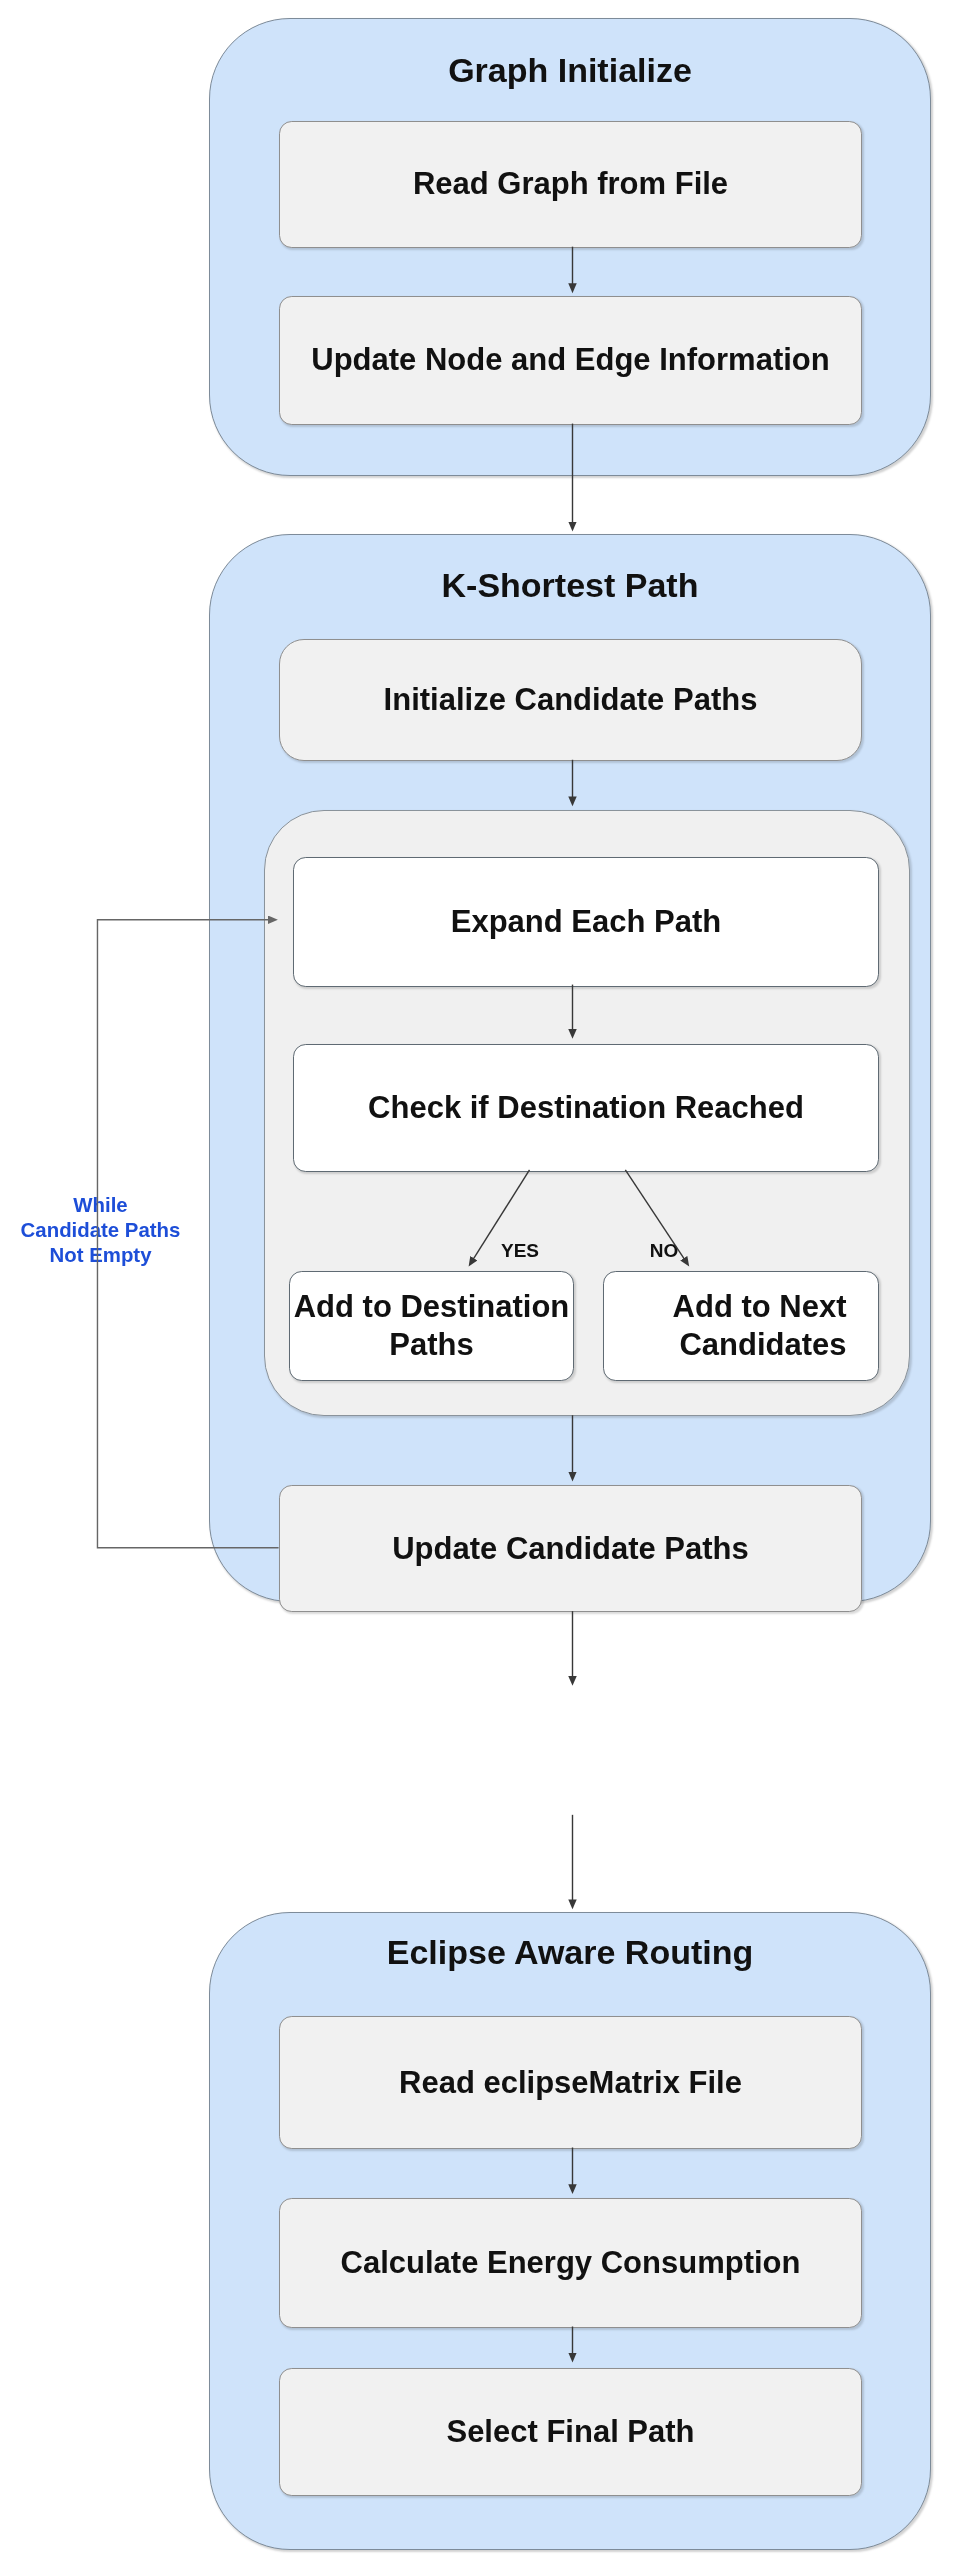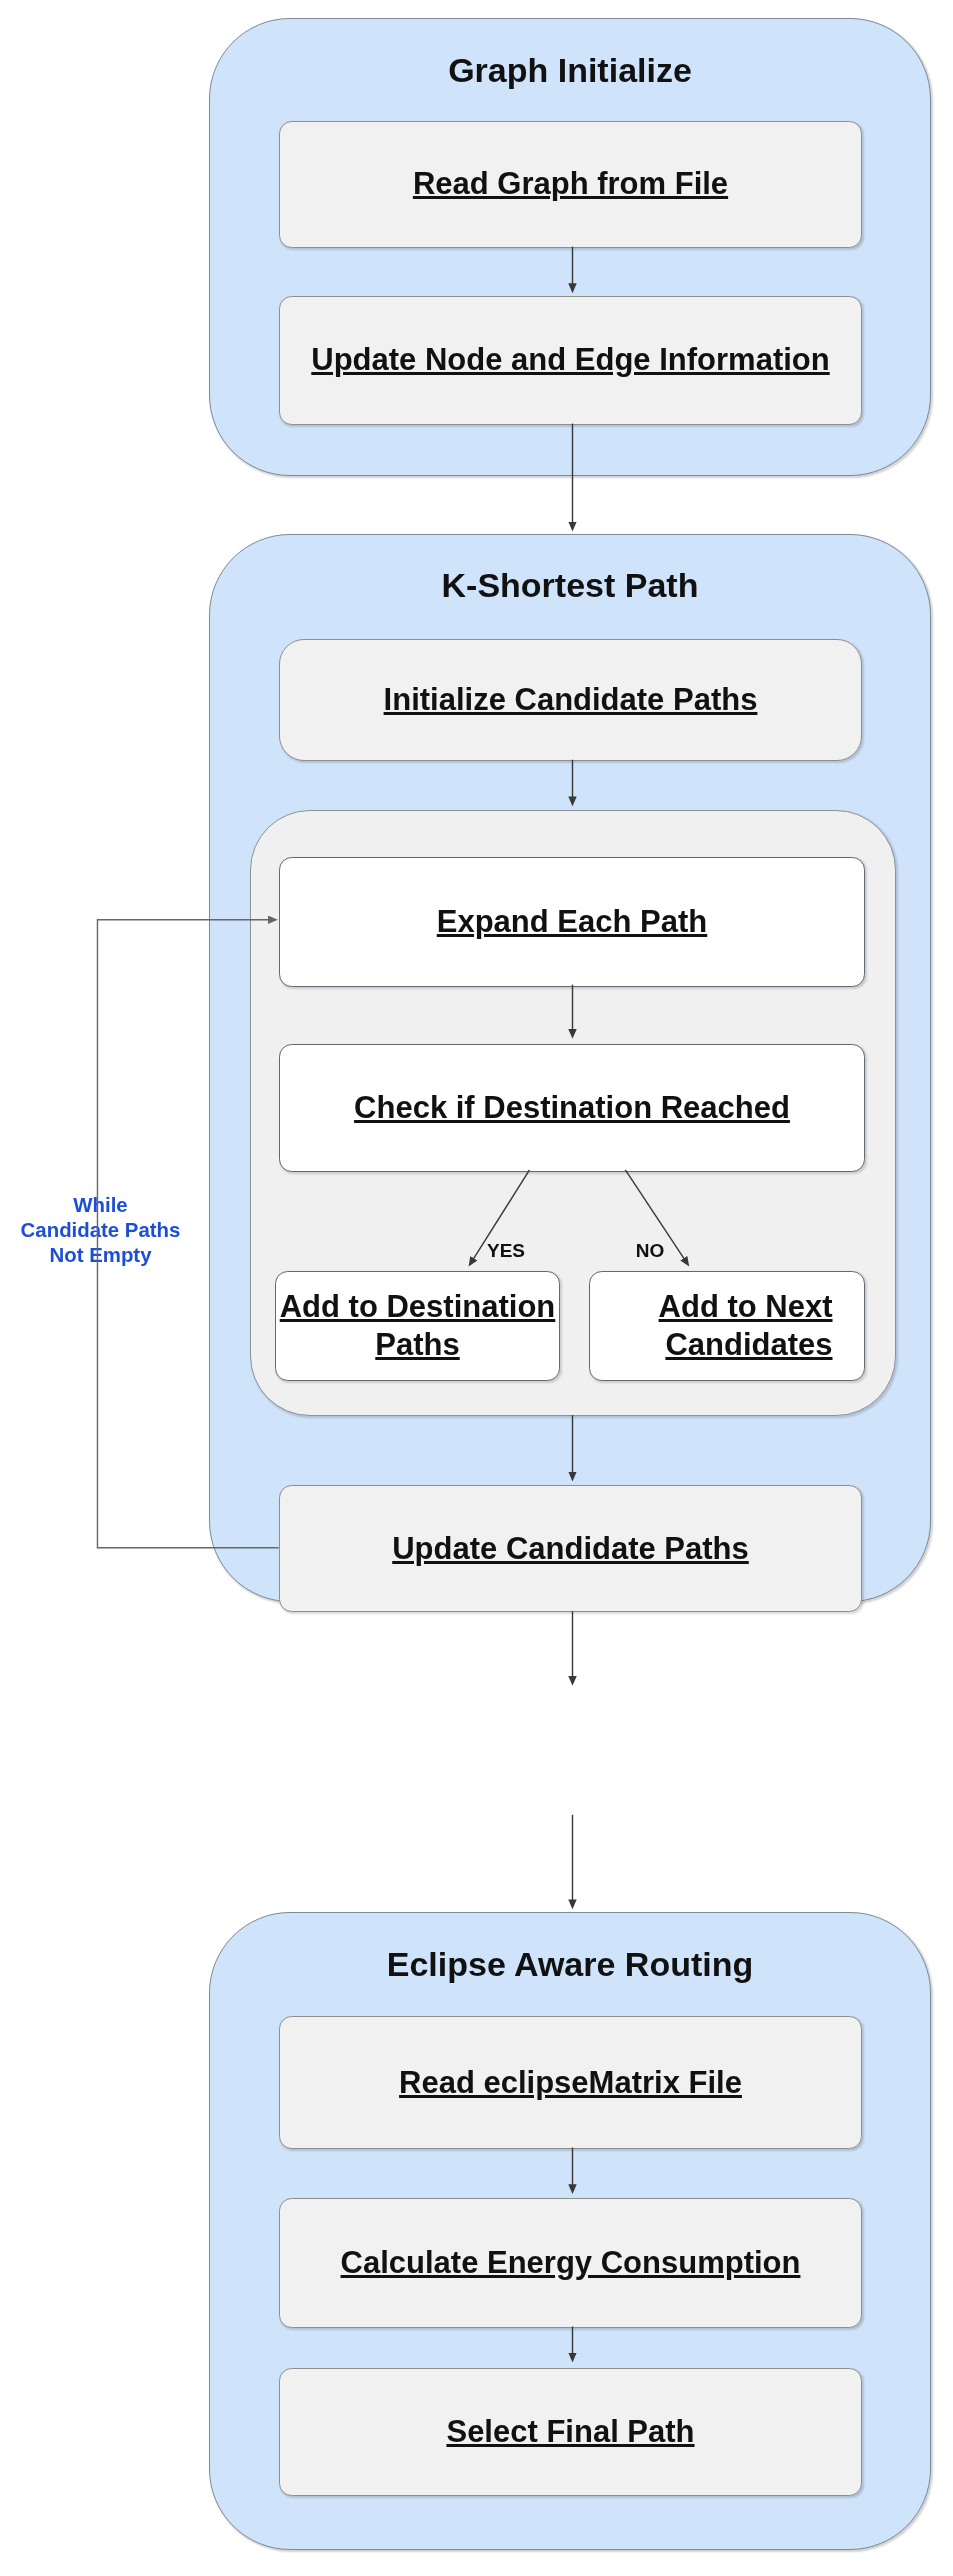--- a/index.html
+++ b/index.html
@@ -39,21 +39,20 @@
     border-radius: 12.7px;
     box-sizing: border-box;
     display: flex;
     align-items: center;
     justify-content: center;
     text-align: center;
     font-size: 31px;
     font-weight: bold;
     line-height: 1.22;
     box-shadow: 1.4px 1.4px 2.1px rgba(0,0,0,0.15);
-    text-decoration: underline;
   }
   .box.white {
     background: var(--white-fill, #ffffff);
     border-color: var(--white-stroke, #5f6a73);
   }
   .inner-group {
     position: absolute;
     background: var(--inner-fill, #f0f0f0);
     border: 1.4px solid var(--inner-stroke, #8a939b);
     border-radius: 60px;
@@ -98,42 +97,42 @@
   <div class="container" style="top:17.6px; height:458px;">
     <div class="sec-title" style="top:32px;">Graph Initialize</div>
     <div class="box" style="left:69px; top:102px; width:583px; height:127px;">Read Graph from File</div>
     <div class="box" style="left:69px; top:277px; width:583px; height:129px;">Update Node and Edge Information</div>
   </div>
 
   <div class="container" style="top:534px; height:1068px;">
     <div class="sec-title" style="top:31px;">K-Shortest Path</div>
     <div class="box" style="left:69px; top:104px; width:583px; height:122px;border-radius:25px;">Initialize Candidate Paths</div>
 
-    <div class="inner-group" style="left:40px; top:275px; width:646px; height:606px;">
+    <div class="inner-group" style="left:54px; top:275px; width:646px; height:606px;">
       <div class="box white" style="left:28px; top:46px; width:586px; height:130px;">Expand Each Path</div>
       <div class="box white" style="left:28px; top:233px; width:586px; height:128px;">Check if Destination Reached</div>
       <div class="branch-label" style="left:220px; top:424px;">YES</div>
       <div class="branch-label" style="left:364px; top:424px;">NO</div>
       <div class="box white" style="left:24px; top:460px; width:285px; height:110px;">
         <span class="clip">Add to Destination Paths</span>
       </div>
       <div class="box white" style="left:338px; top:460px; width:276px; height:110px;">
         <span class="clip2">Add to Next Candidates</span>
       </div>
     </div>
 
     <div class="box" style="left:69px; top:950px; width:583px; height:127px;">Update Candidate Paths</div>
   </div>
 
   <div class="loop-label">While
 Candidate Paths
 Not Empty</div>
 
   <div class="container" style="top:1912px; height:638px;">
-    <div class="sec-title" style="top:32px;">Eclipse Aware Routing</div>
+    <div class="sec-title" style="top:20px;">Eclipse Aware Routing</div>
     <div class="box" style="left:69px; top:103px; width:583px; height:133px;">Read eclipseMatrix File</div>
     <div class="box" style="left:69px; top:285px; width:583px; height:130px;">Calculate Energy Consumption</div>
     <div class="box" style="left:69px; top:455px; width:583px; height:128px;">Select Final Path</div>
   </div>
 
   <svg class="arrows" width="954" height="2576" viewBox="0 0 1353 3655">
     <defs>
       <marker id="head-dark" markerUnits="userSpaceOnUse" markerWidth="16" markerHeight="14" refX="2" refY="6" orient="auto">
         <path d="M0,0 L14,6 L0,12 Z" fill="#383838"></path>
       </marker>

